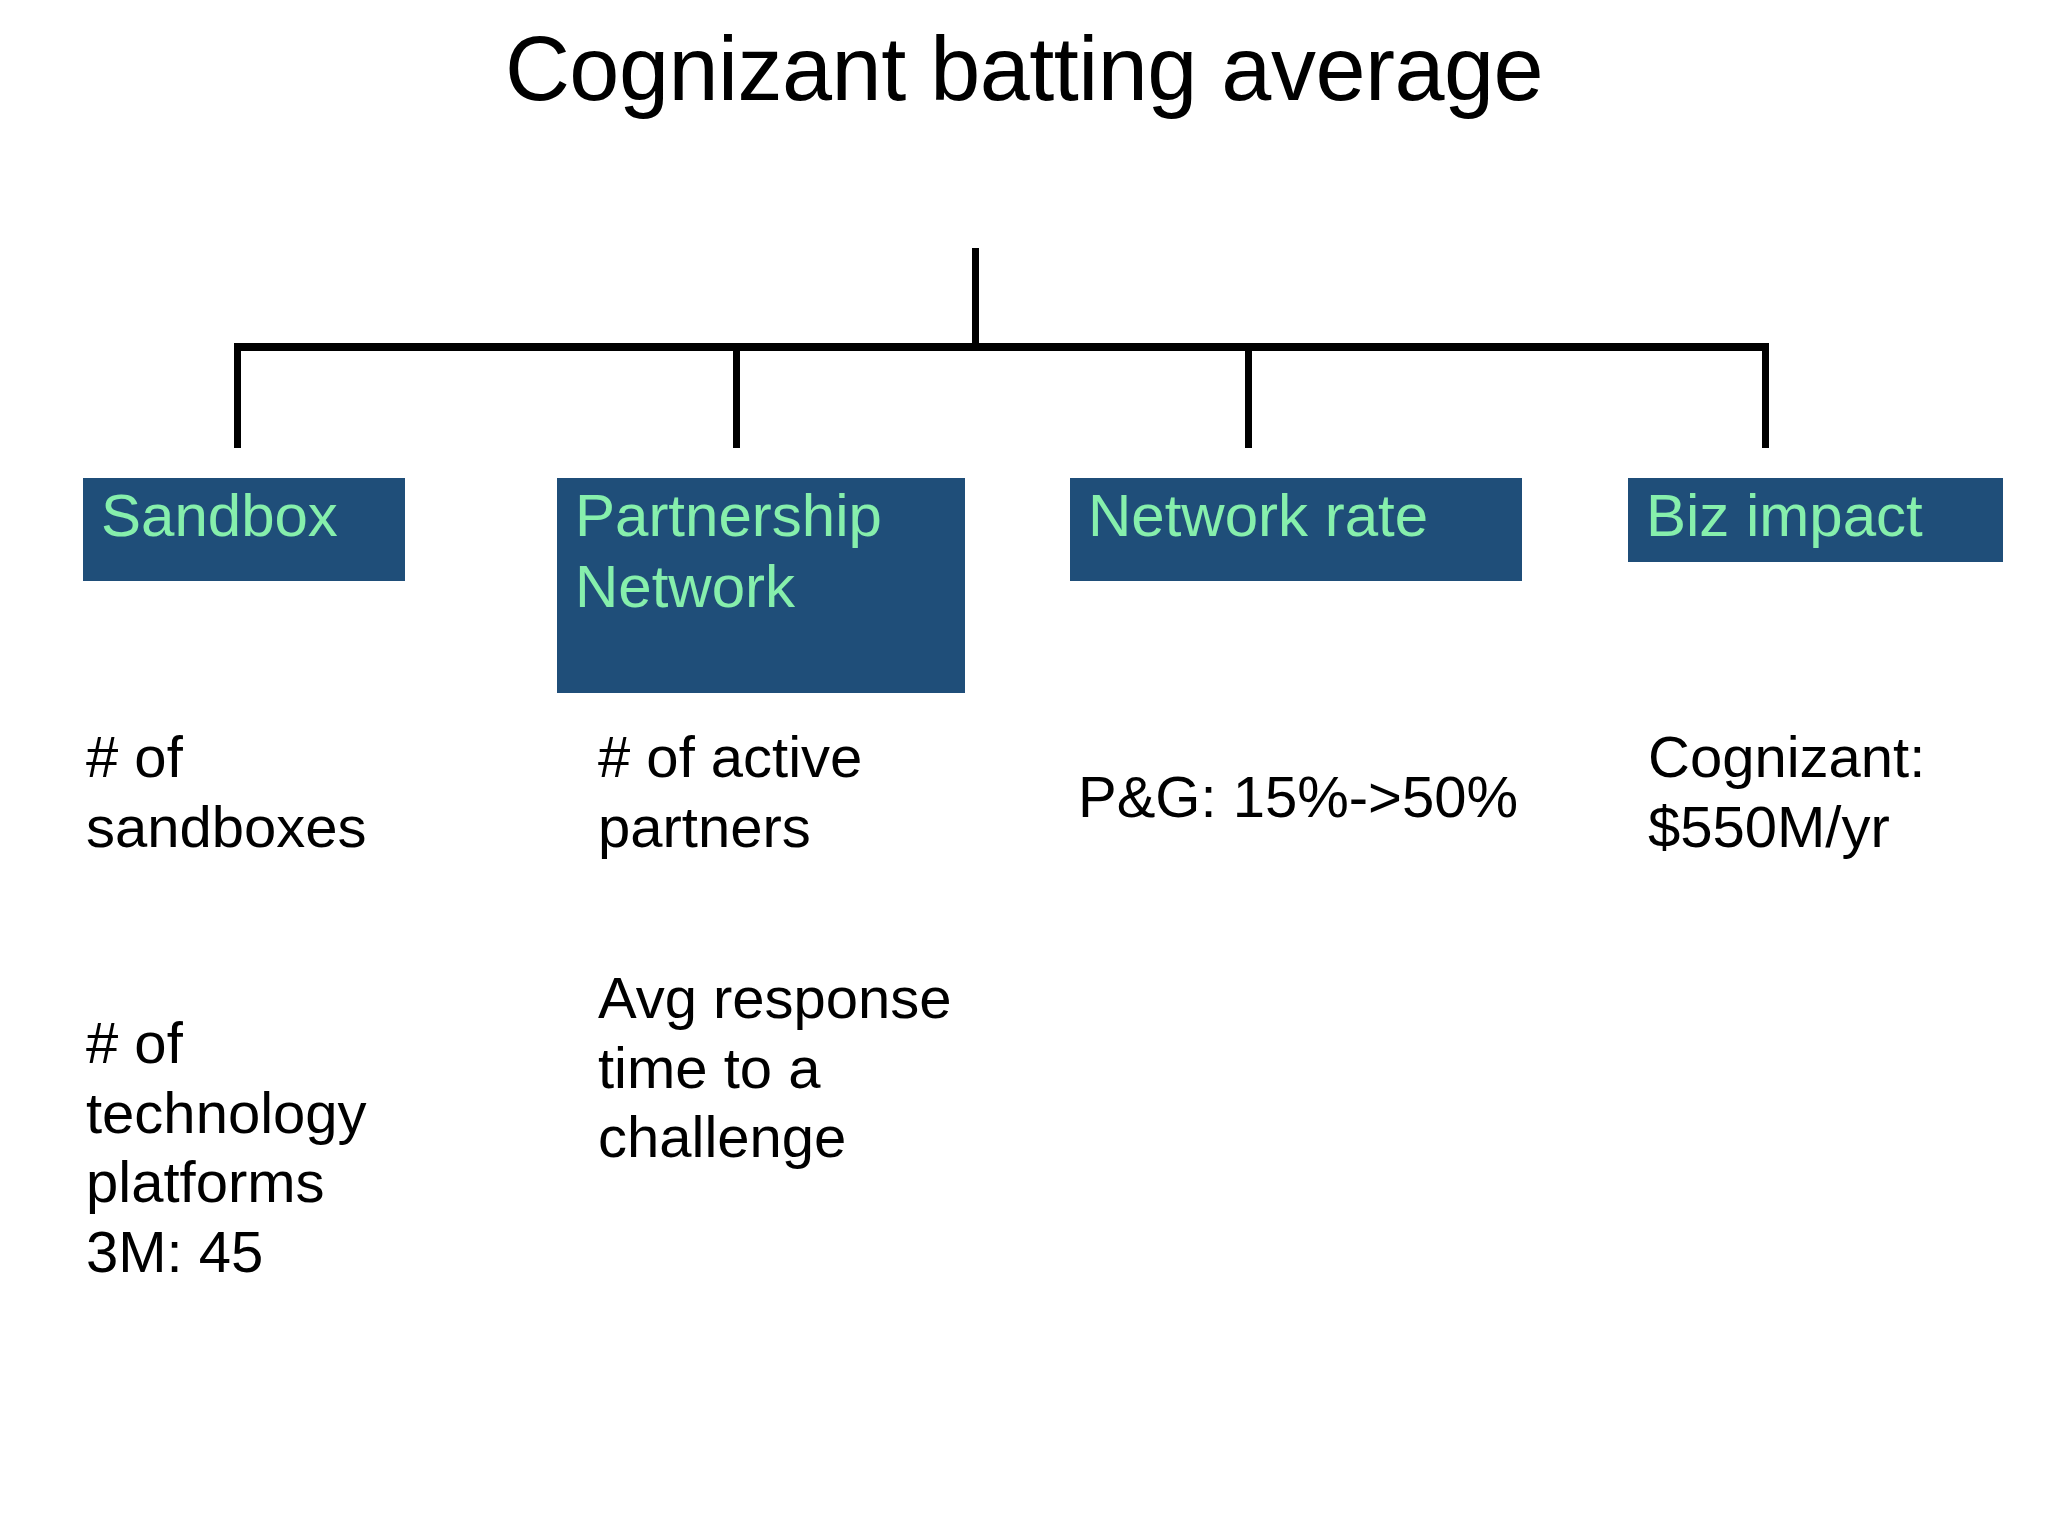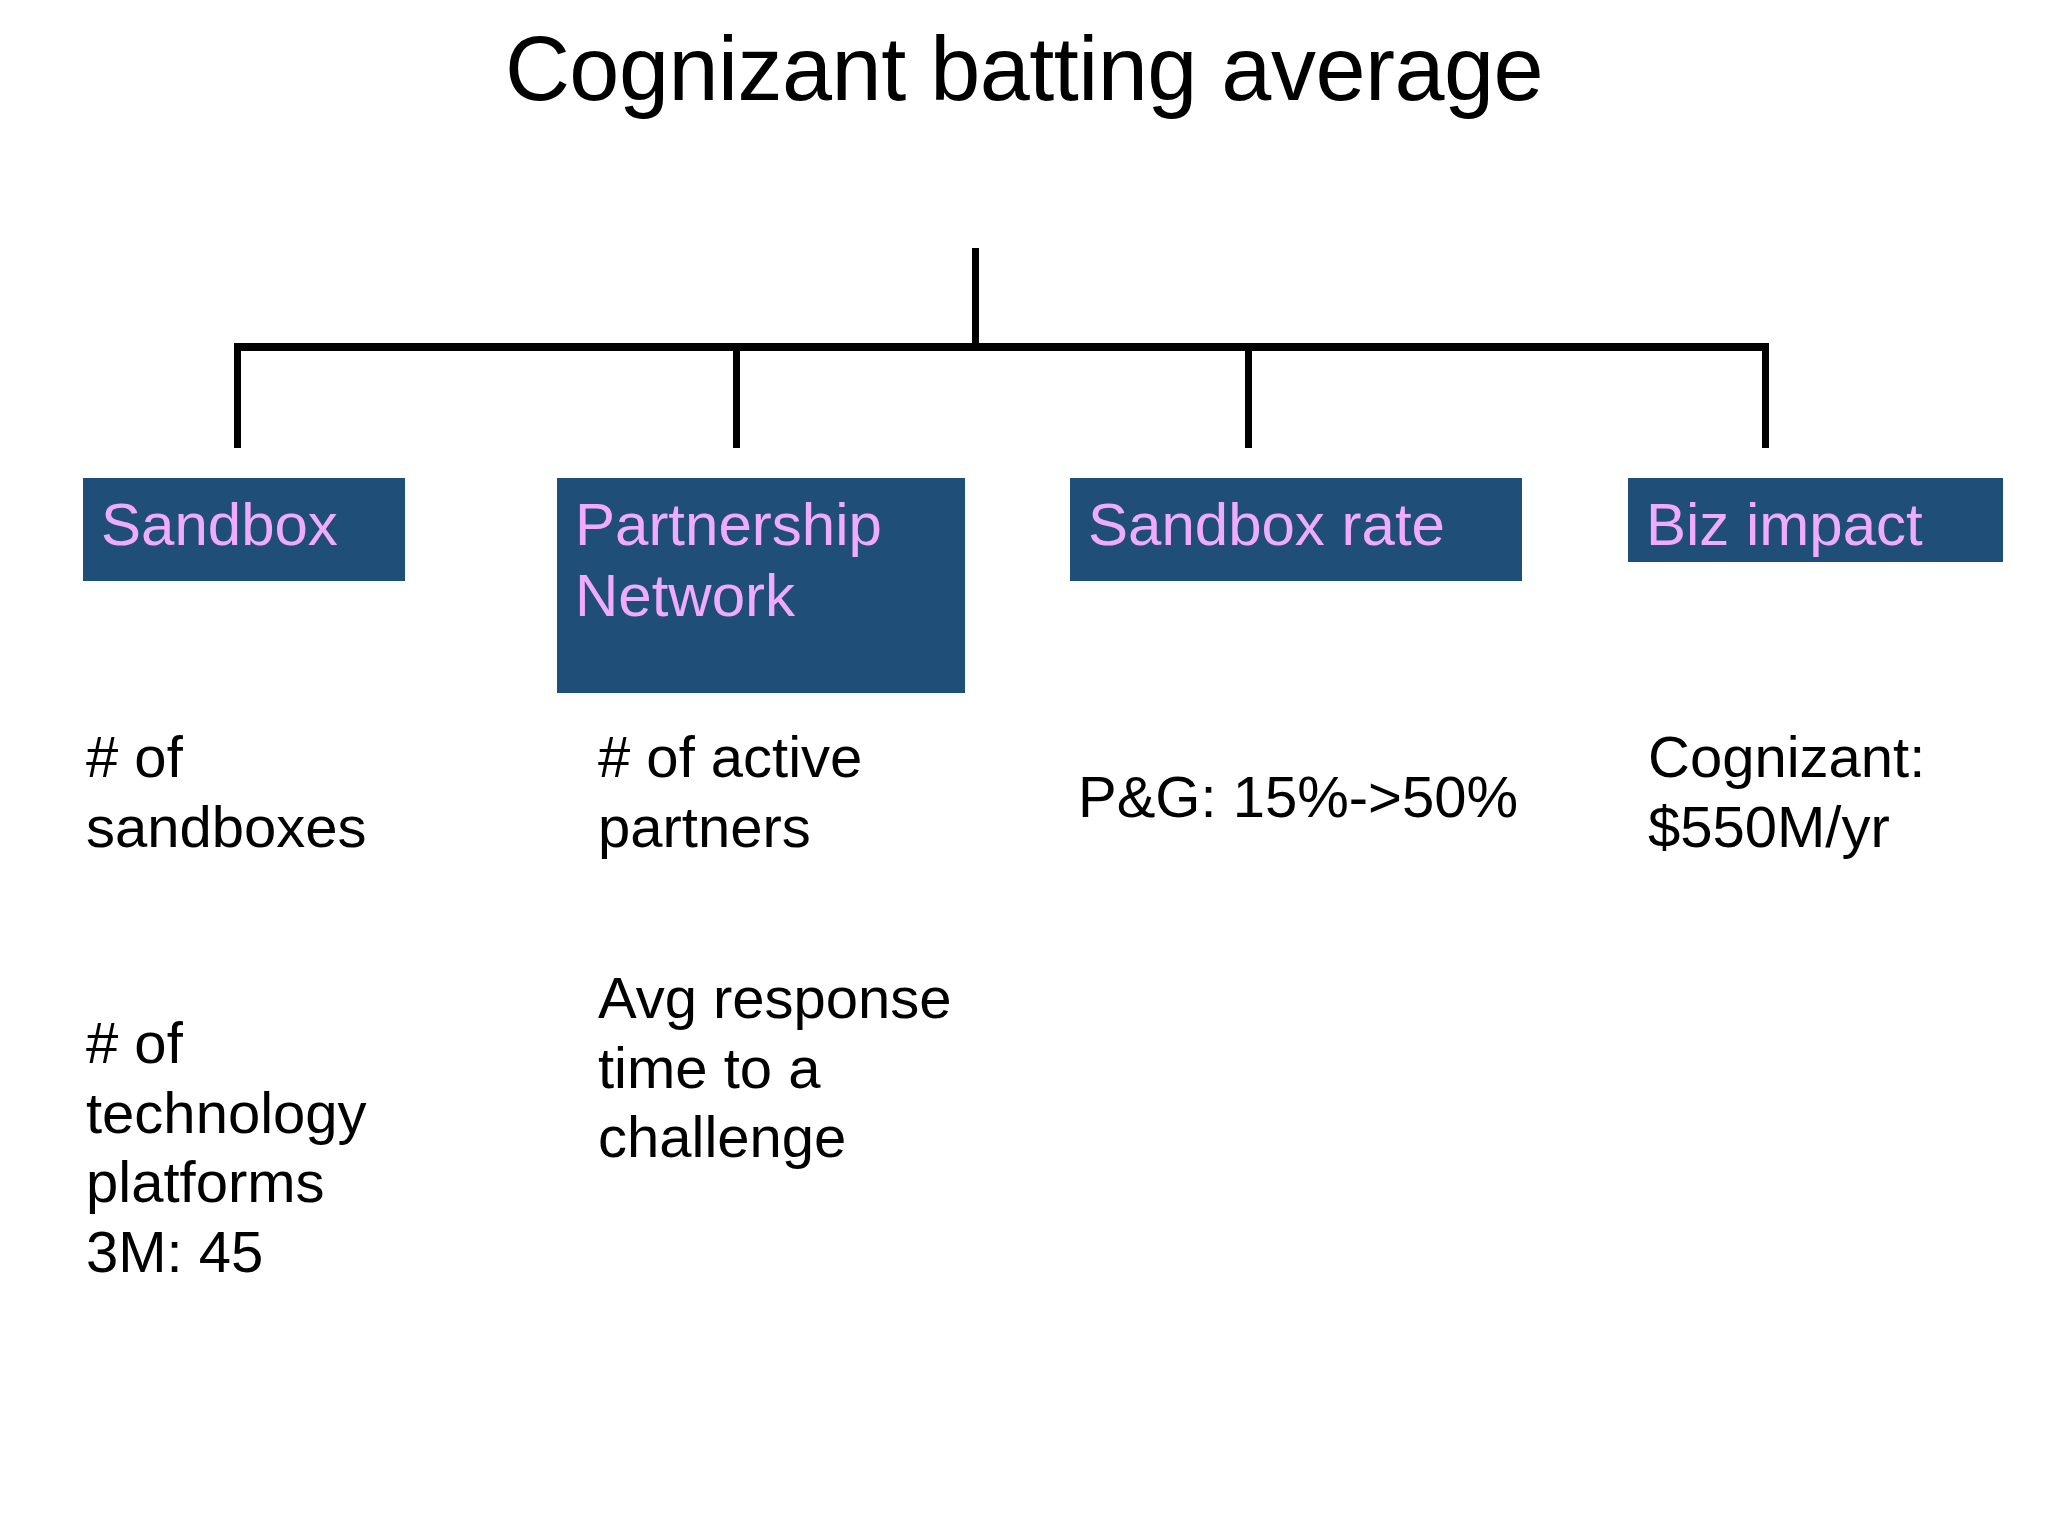--- a/index.html
+++ b/index.html
@@ -38,26 +38,26 @@
     background: #000000;
   }
   .v-stem  { width: 7px; }
   .h-bar   { height: 8px; }
   .v-drop  { width: 7px; }
 
   
   .node {
     position: absolute;
     background: #1F4E79;
-    color: #f0abfc;
+    color: #86efac;
     font-size: 60px;
     line-height: 1.18;
     font-weight: 400;
     box-sizing: border-box;
-    padding: 12px 18px 10px 18px;
+    padding: 3px 18px 10px 18px;
     text-align: left;
     white-space: pre-line;
   }
 
   
   .metric {
     position: absolute;
     font-size: 58px;
     line-height: 1.20;
     color: #000000;
@@ -82,21 +82,21 @@
 
   <div class="conn v-drop" style="left:1245px; top:343px; height:105px;"></div>
 
   <div class="conn v-drop" style="left:1762px; top:343px; height:105px;"></div>
 
   <div class="node" style="left:83px; top:478px; width:322px; height:103px;">Sandbox</div>
 
   <div class="node" style="left:557px; top:478px; width:408px; height:215px;">Partnership
 Network</div>
 
-  <div class="node" style="left:1070px; top:478px; width:452px; height:103px;">Sandbox rate</div>
+  <div class="node" style="left:1070px; top:478px; width:452px; height:103px;">Network rate</div>
 
   <div class="node" style="left:1628px; top:478px; width:375px; height:84px;">Biz impact</div>
 
   <div class="metric" style="left:86px; top:722px; width:420px;"># of
 sandboxes</div>
 
   <div class="metric" style="left:86px; top:1008px; width:420px;"># of
 technology
 platforms
 3M: 45</div>

